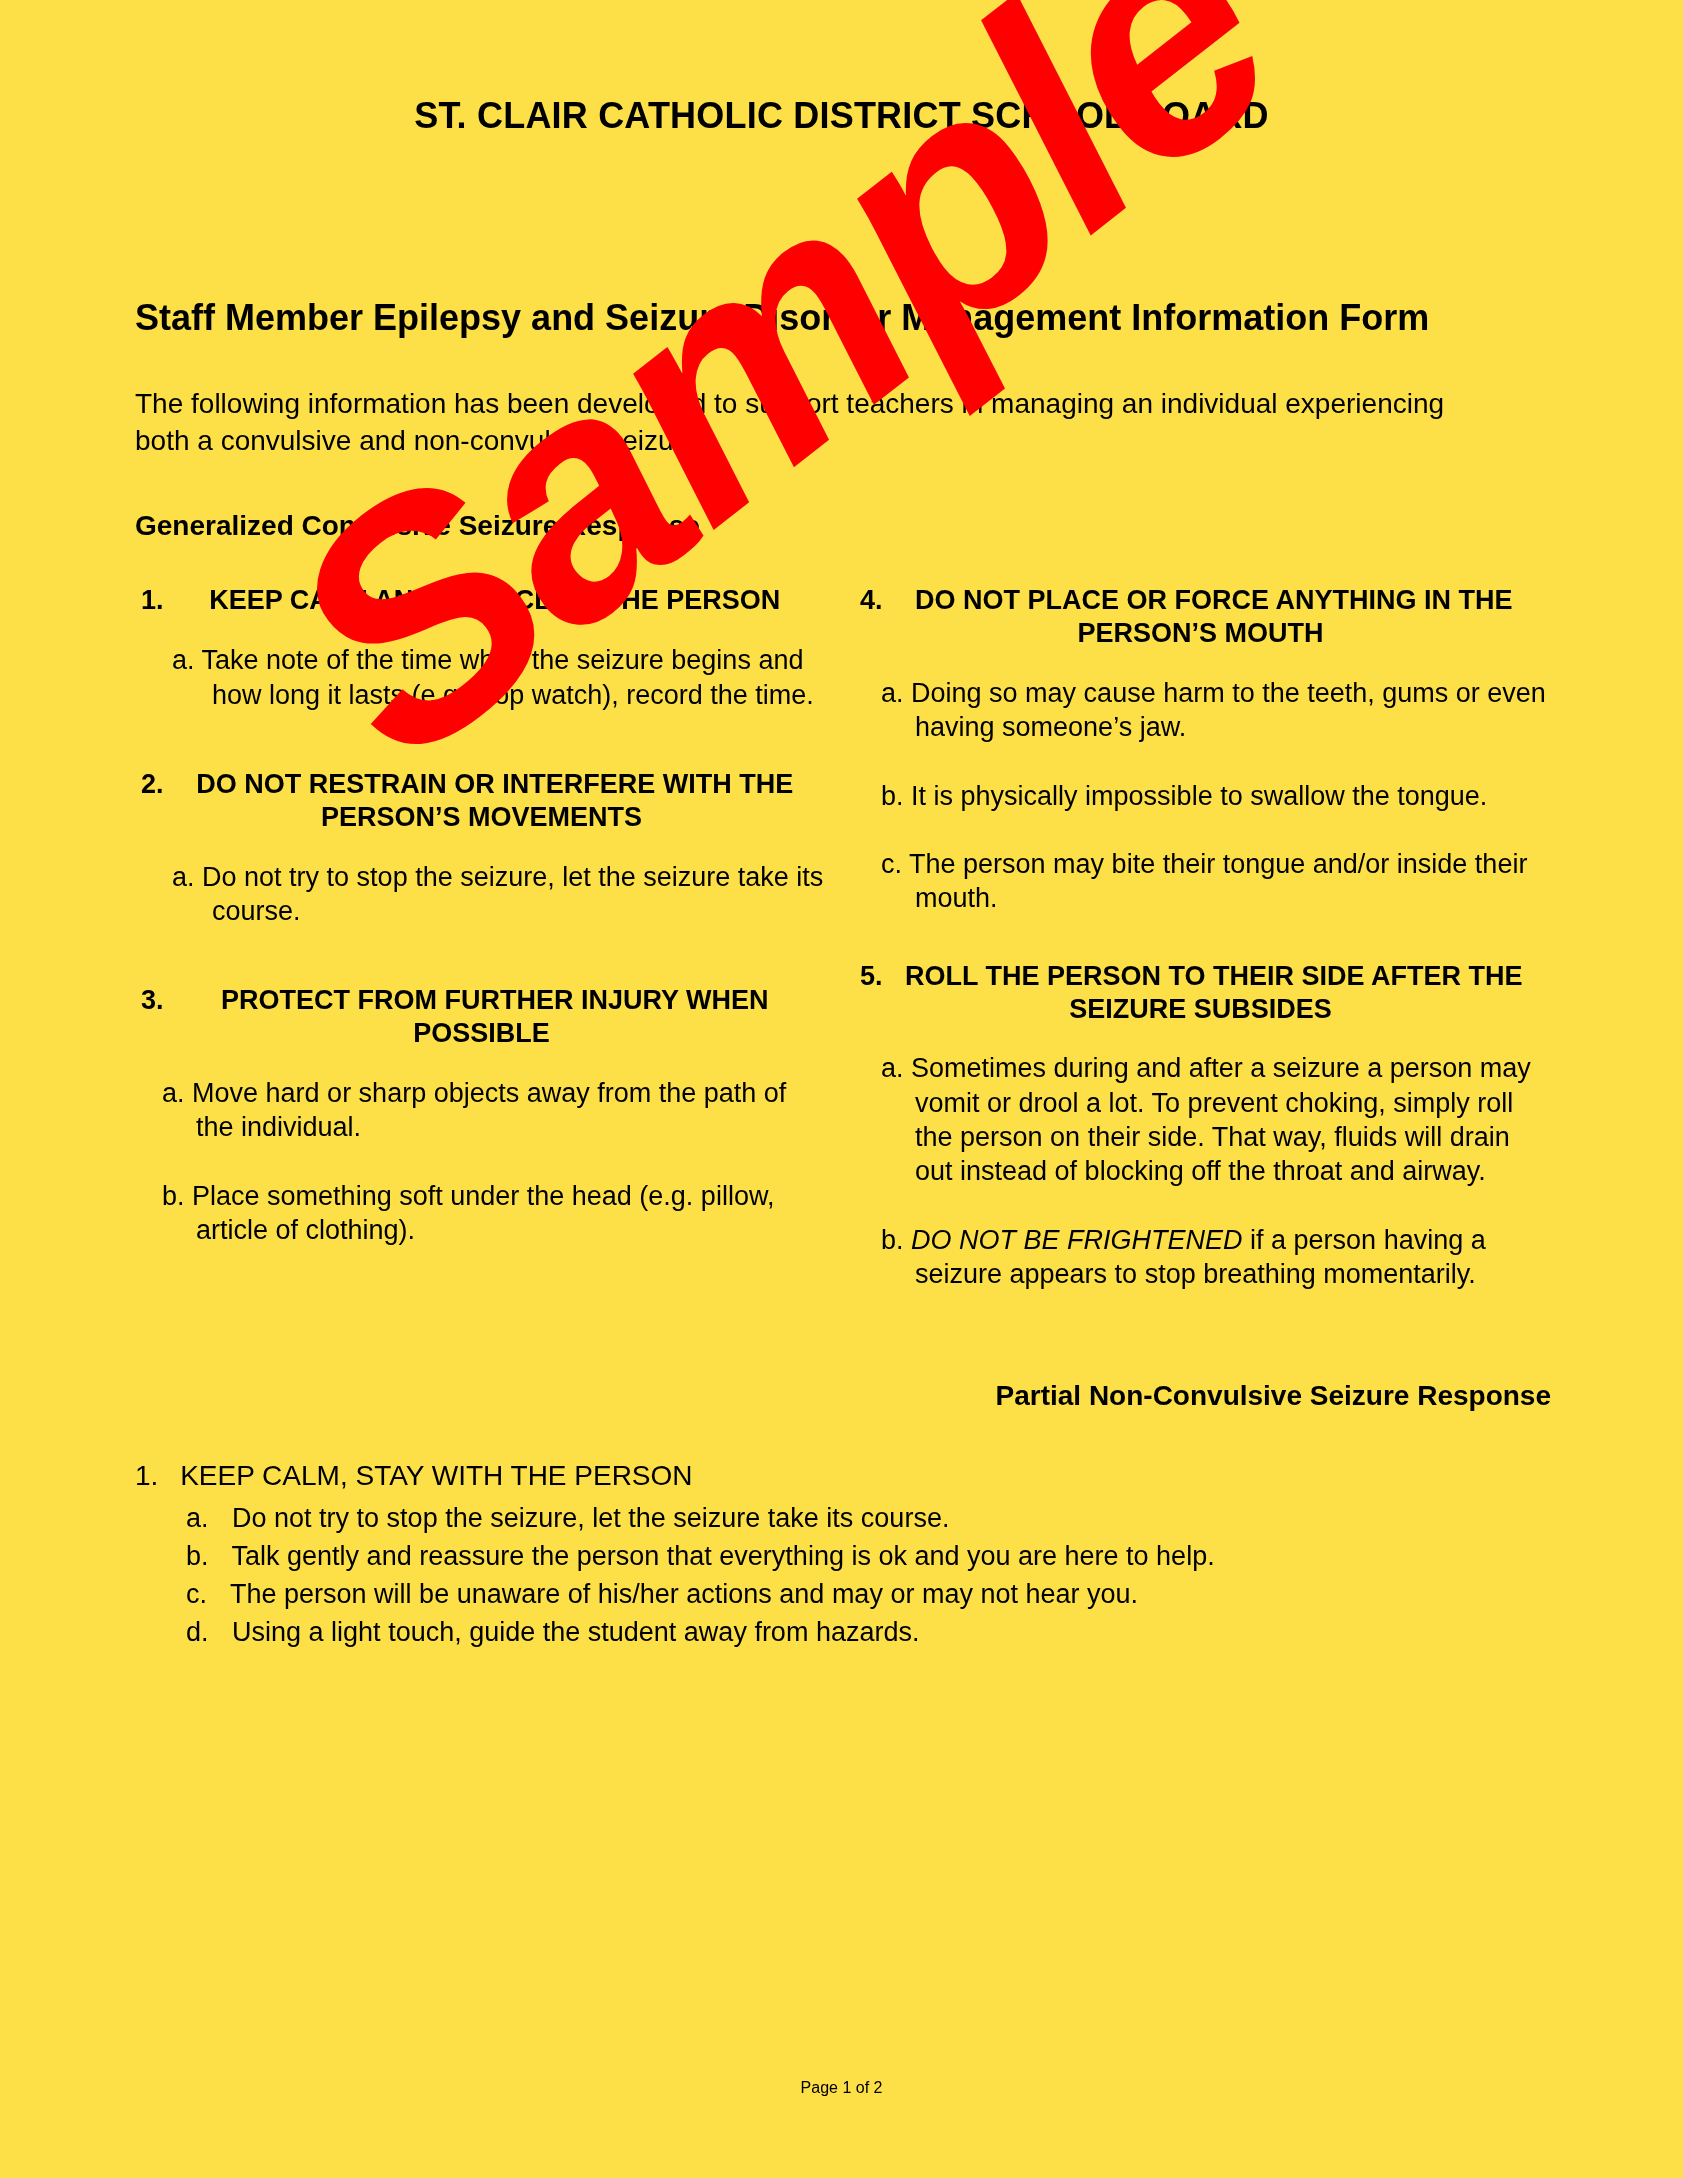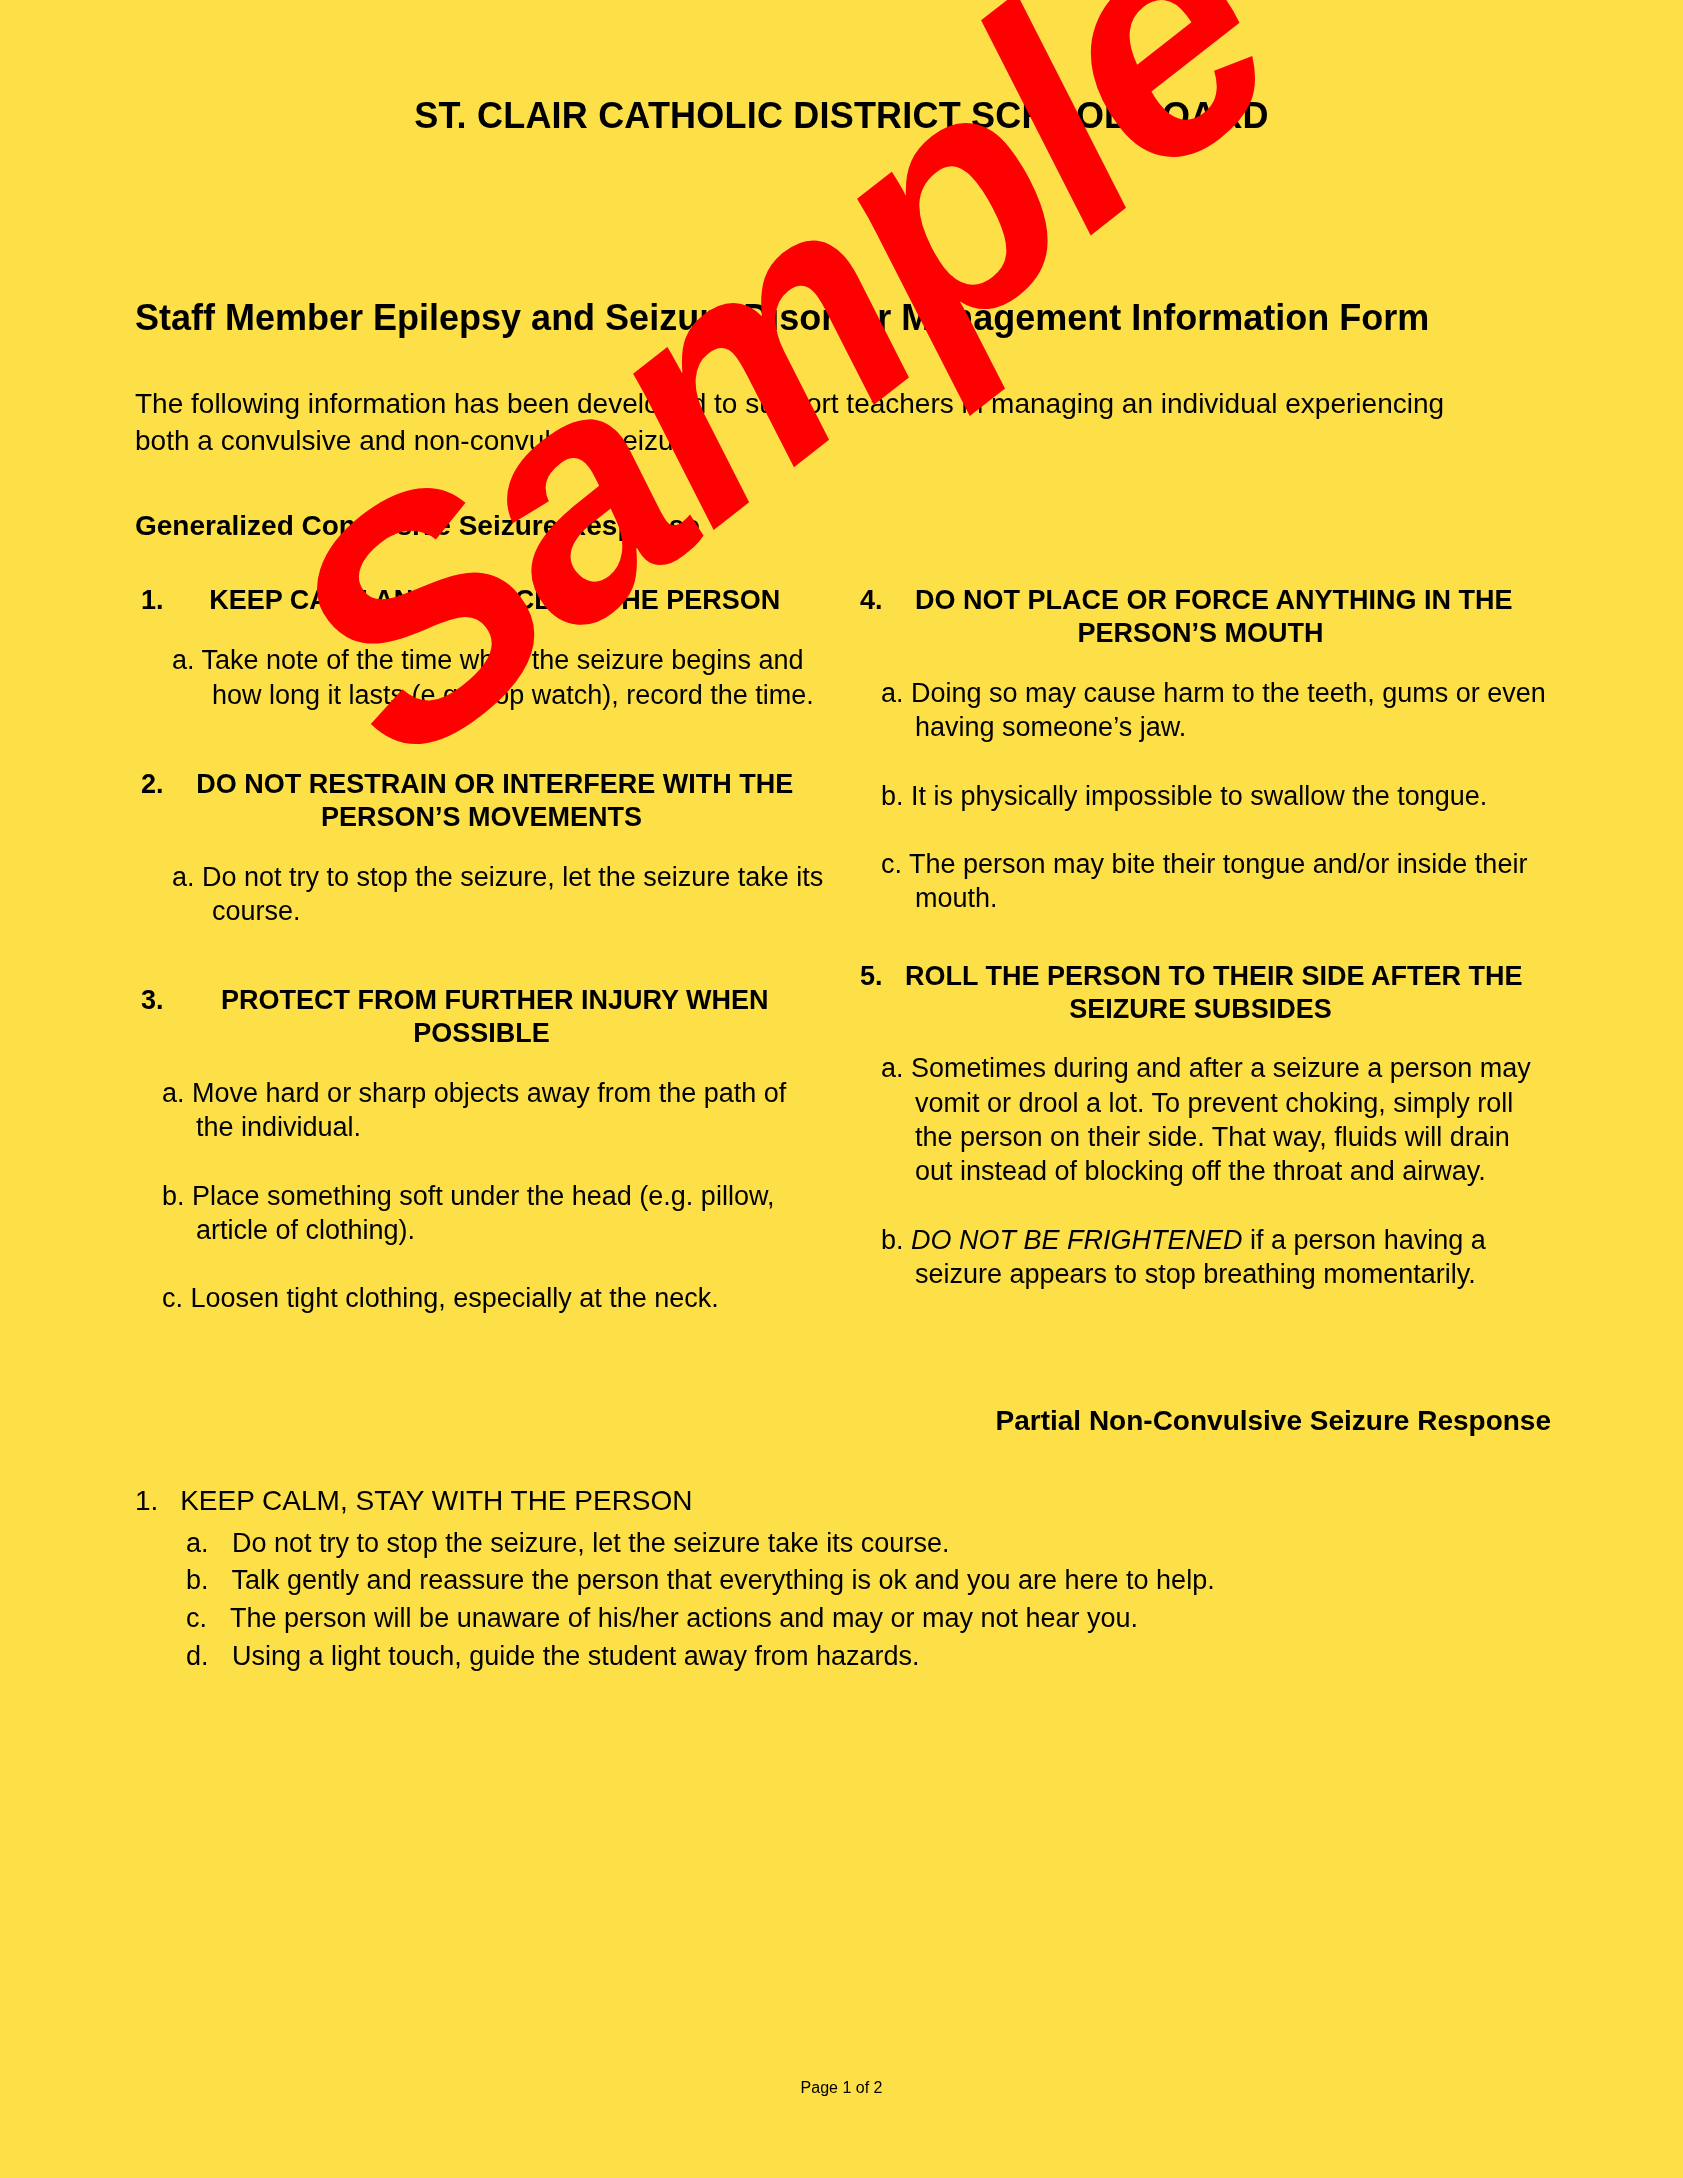--- a/index.html
+++ b/index.html
@@ -210,24 +210,20 @@
           <span>PROTECT FROM FURTHER INJURY WHEN POSSIBLE</span>
         </div>
         <div class="sub-item wide">
           <span class="lbl">a.</span>
           <span>Move hard or sharp objects away from the path of the individual.</span>
         </div>
         <div class="sub-item wide">
           <span class="lbl">b.</span>
           <span>Place something soft under the head (e.g. pillow, article of clothing).</span>
         </div>
-        <div class="sub-item wide">
-          <span class="lbl">c.</span>
-          <span>Loosen tight clothing, especially at the neck.</span>
-        </div>
 
       </div>
 
       <div class="col-right">
 
         <div class="num-item first">
           <span class="num">4.</span>
           <span>DO NOT PLACE OR FORCE ANYTHING IN THE PERSON’S MOUTH</span>
         </div>
         <div class="sub-item wide">

